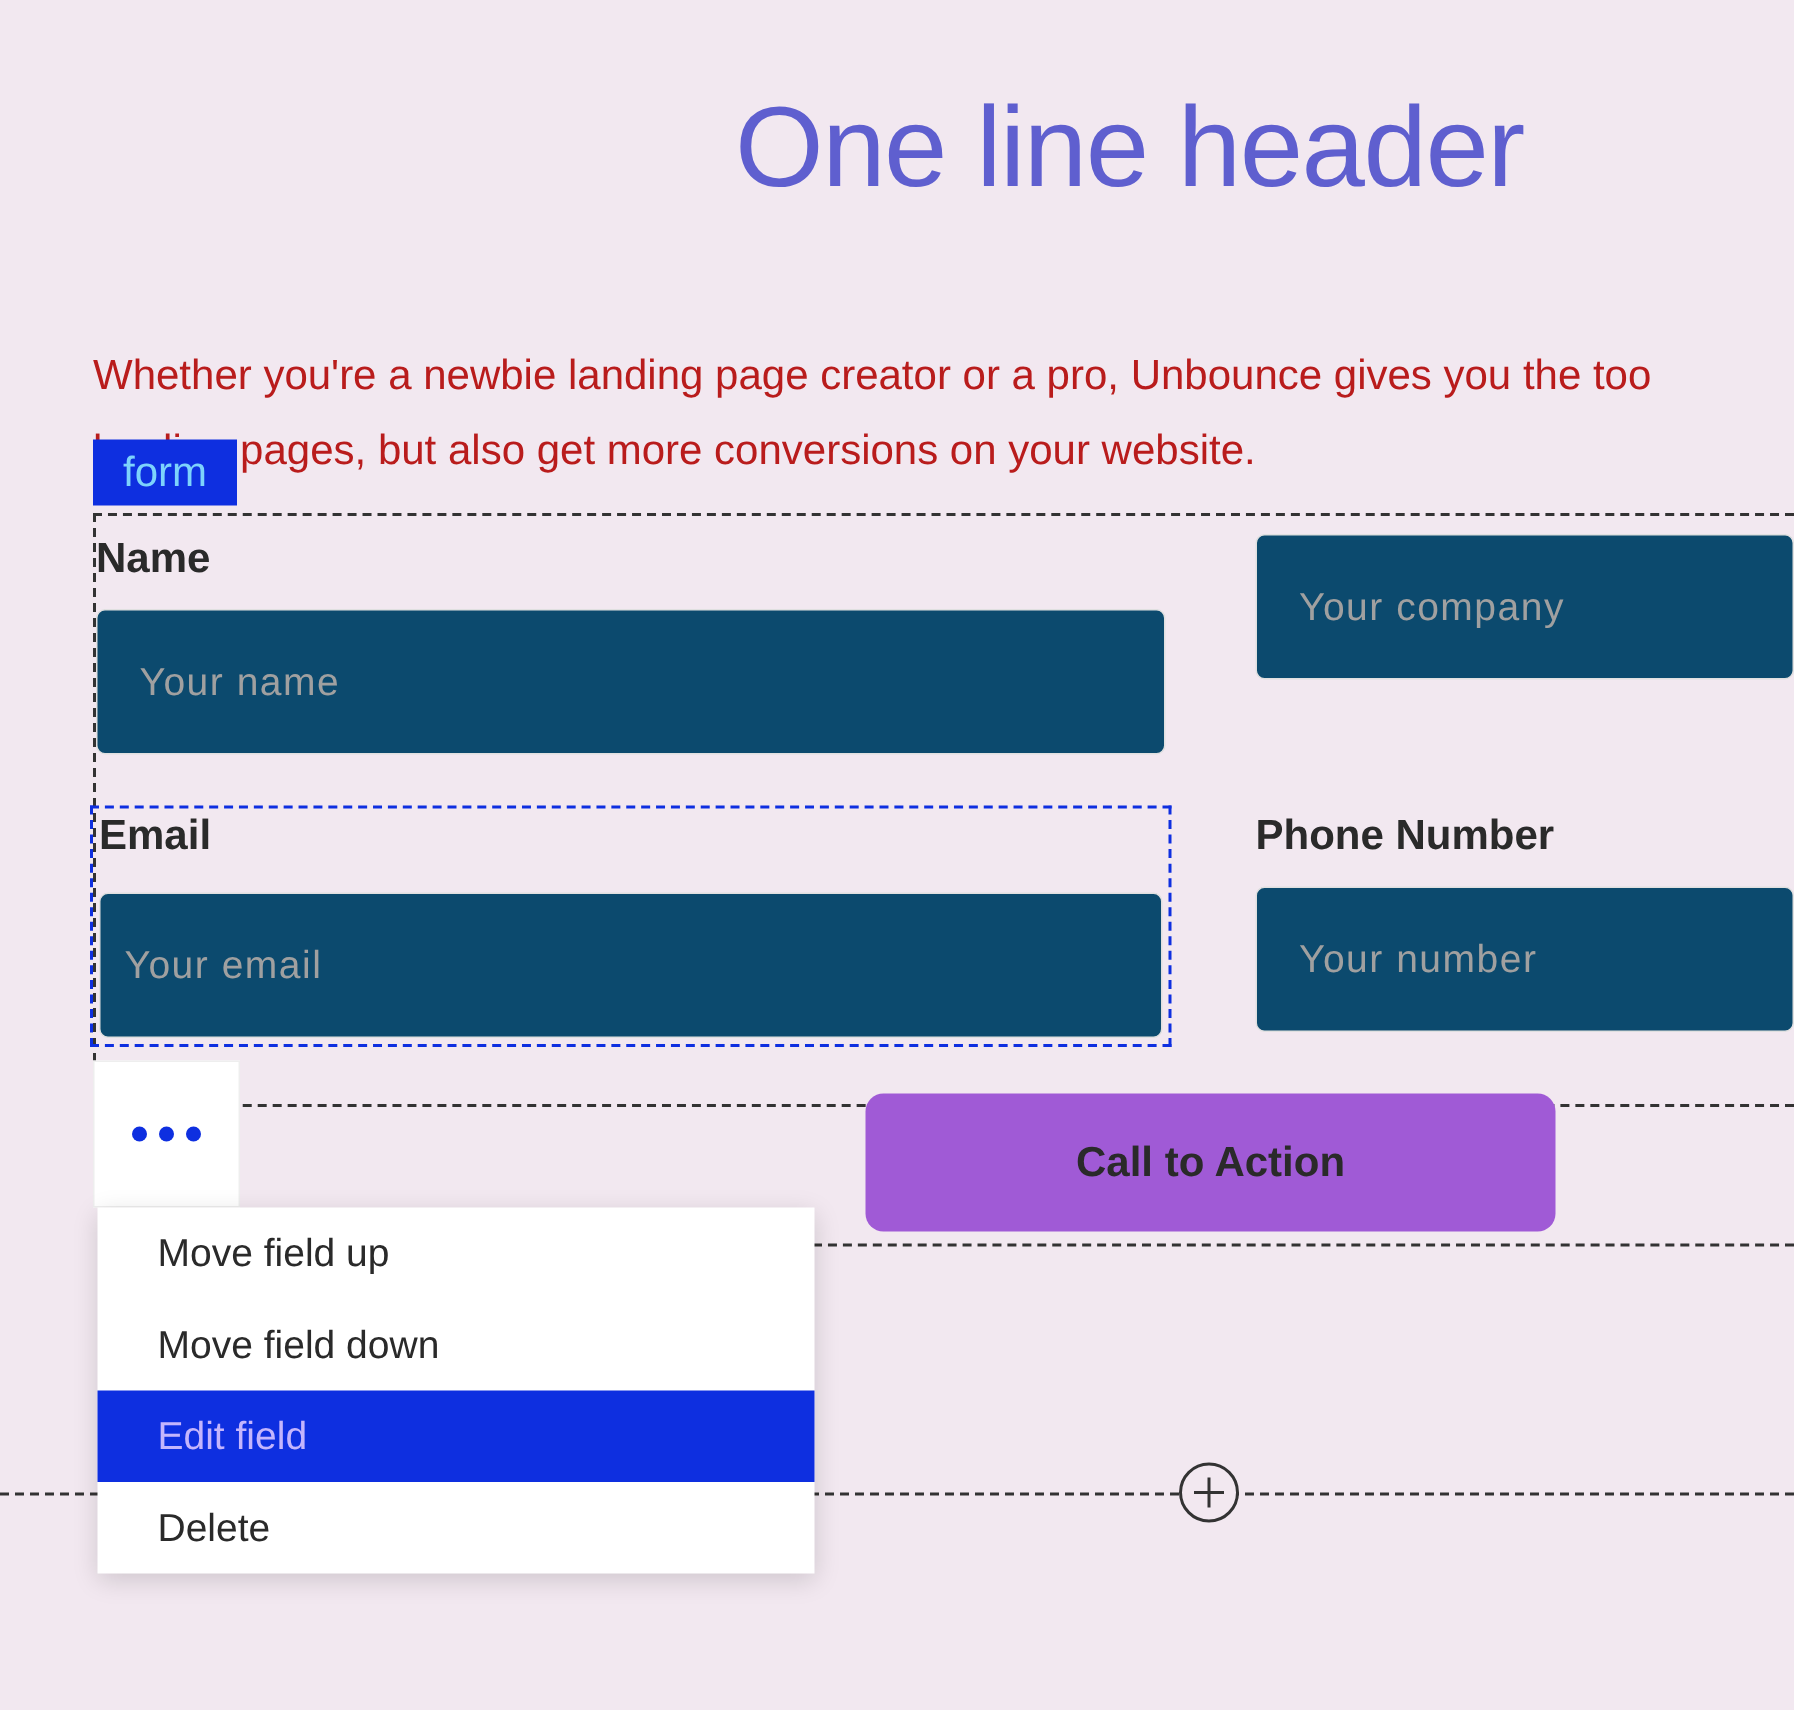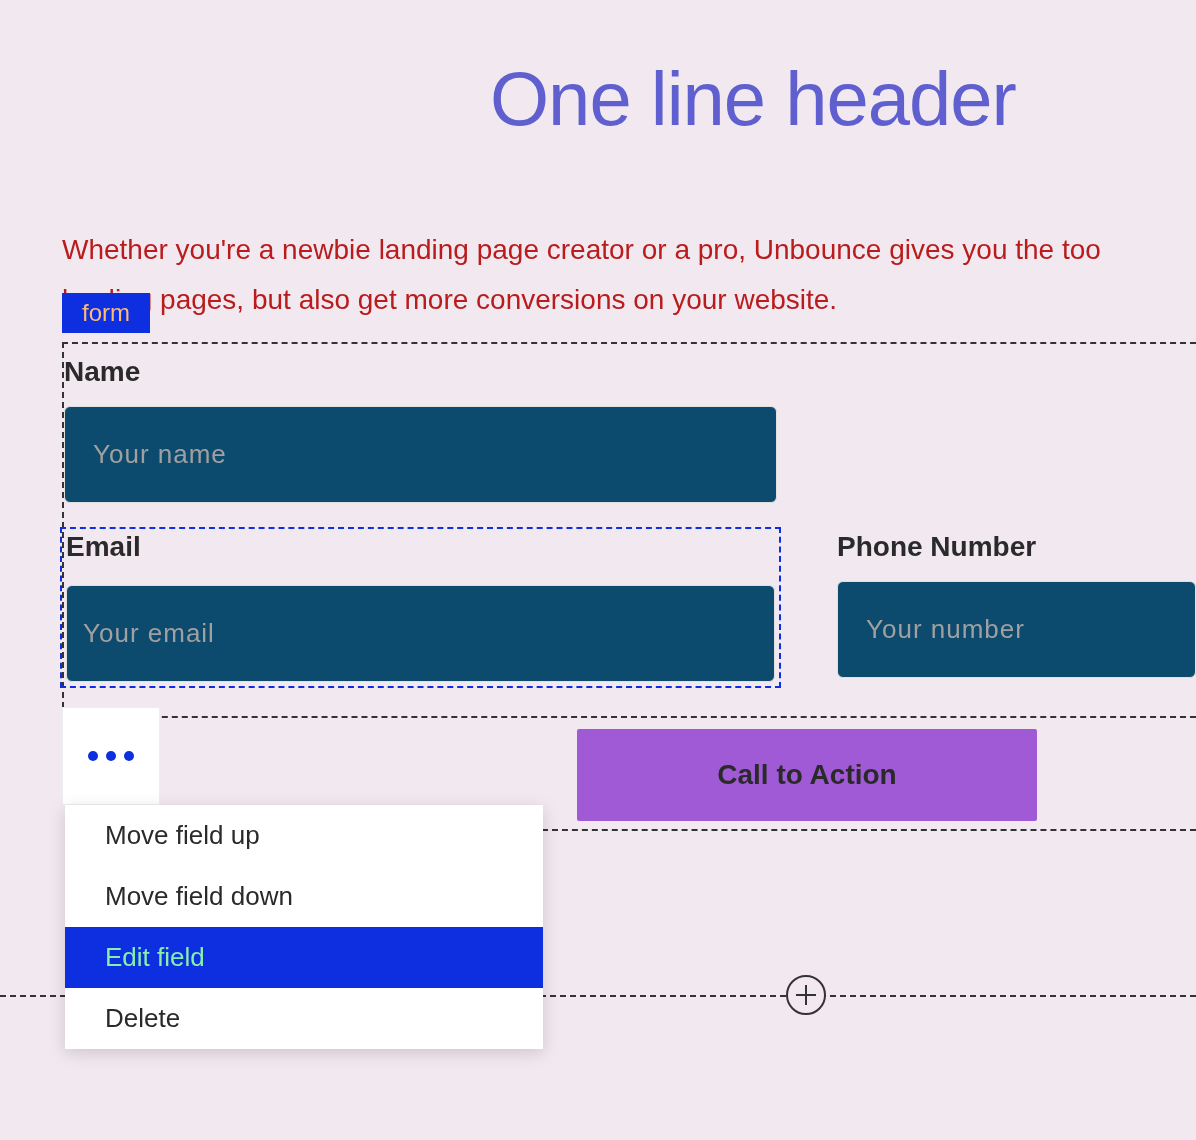--- a/index.html
+++ b/index.html
@@ -32,39 +32,39 @@
       font-size: 28px;
       color: #b91c1c;
       line-height: 1.8;
       white-space: nowrap;
     }
     .form-tag {
       position: absolute;
       top: 293px;
       left: 62px;
       background-color: #0e2fe0;
-      color: #fdba74;
+      color: #7dd3fc;
       padding: 6px 20px;
-      font-size: 24px;
+      font-size: 28px;
       font-weight: 400;
       z-index: 5;
     }
     .form-container {
       position: absolute;
       top: 342px;
       left: 62px;
       right: 0;
       border: 2px dashed #333;
       border-right: none;
       padding: 12px 0 0 0;
       background: transparent;
     }
     .form-row {
       display: flex;
-      margin-bottom: 28px;
+      margin-bottom: 38px;
     }
     .form-field {
       margin-right: 60px;
       position: relative;
     }
     .form-field.name, .form-field.email {
       width: 715px;
     }
     .form-field.company, .form-field.phone {
       width: 360px;
@@ -108,21 +108,21 @@
       padding-left: 16px;
     }
     .cta-button {
       position: absolute;
       top: 729px;
       left: 577px;
       width: 460px;
       padding: 30px 40px;
       background-color: #a05ad6;
       border: none;
-      border-radius: 2px;
+      border-radius: 12px;
       font-size: 28px;
       font-weight: 700;
       color: #2a2a2a;
       cursor: pointer;
       font-family: inherit;
     }
     .form-bottom-border {
       position: absolute;
       top: 829px;
       left: 542px;
@@ -163,21 +163,21 @@
       z-index: 20;
     }
     .menu-item {
       padding: 15px 40px;
       font-size: 26px;
       color: #2a2a2a;
       cursor: pointer;
     }
     .menu-item.active {
       background-color: #0e2fe0;
-      color: #86efac;
+      color: #c4b5fd;
     }
     .section-divider {
       position: absolute;
       top: 995px;
       left: 0;
       right: 0;
       border-top: 2px dashed #333;
     }
     .add-button {
       position: absolute;
@@ -221,20 +221,21 @@
 
 <div class="form-tag">form</div>
 
 <div class="form-container">
   <div class="form-row">
     <div class="form-field name">
       <label class="field-label">Name</label>
       <input type="text" class="field-input" placeholder="Your name" style="">
     </div>
     <div class="form-field company">
+      <input type="text" class="field-input" placeholder="Your company" style="">
     </div>
   </div>
   <div class="form-row">
     <div class="form-field email">
       <div class="field-wrapper">
         <label class="field-label">Email</label>
         <input type="text" class="field-input" placeholder="Your email" style="">
       </div>
     </div>
     <div class="form-field phone">

